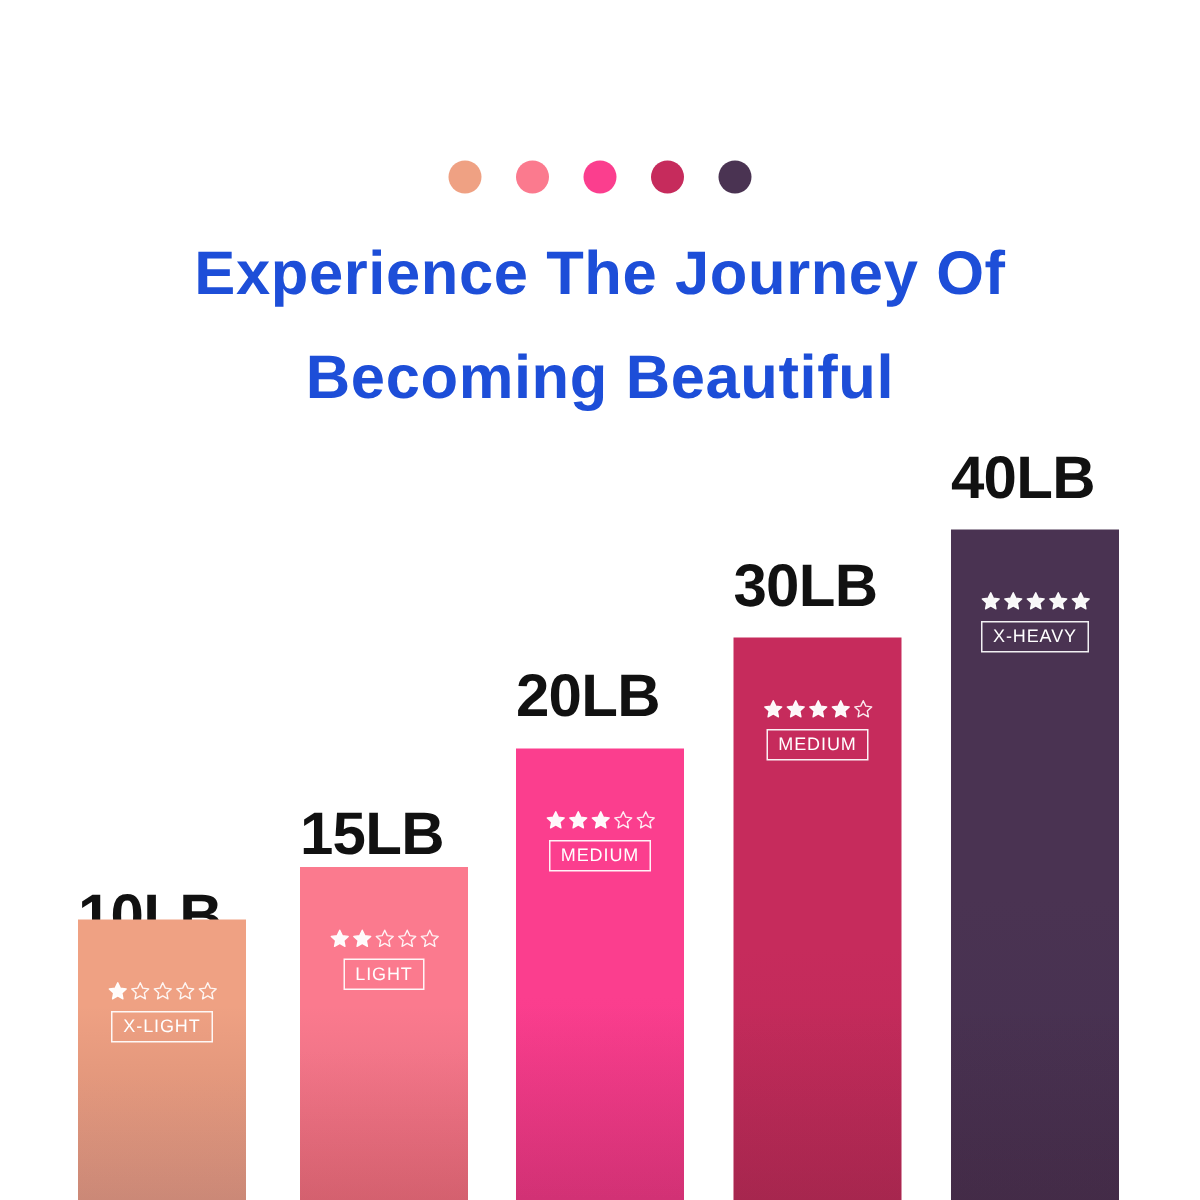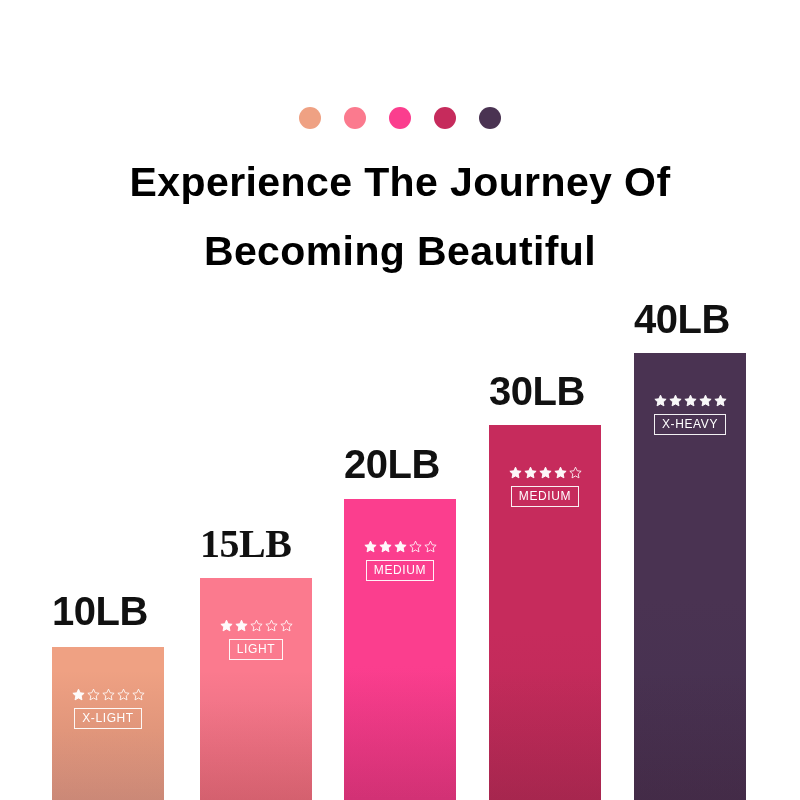--- a/index.html
+++ b/index.html
@@ -40,21 +40,21 @@
     display: block;
   }
 
   
   .headline {
     position: absolute;
     top: 148px;
     left: 0;
     width: 800px;
     text-align: center;
-    color: #000000;
+    color: #1d4ed8;
     font-weight: bold;
     font-size: 41px;
     line-height: 69px;
     letter-spacing: 0.4px;
     font-family: "Liberation Sans", sans-serif;
   }
   .headline-line {
     display: block;
     white-space: nowrap;
   }
@@ -142,21 +142,21 @@
     </div>
 
   <div class="headline">
     <span class="headline-line">Experience The Journey Of</span>
     <span class="headline-line">Becoming Beautiful</span>
   </div>
 
   <div class="chart">
       <div class="bar-group" style="left: 52px; width: 112px; height: 209px;">
         <div class="bar-weight" style="top: 0px;">10LB</div>
-        <div class="bar" style="height: 153px; background: linear-gradient(rgb(239, 161, 131) 0%, rgb(239, 161, 131) 55%, rgb(232, 160, 137) 100%); text-align: right;">
+        <div class="bar" style="height: 187px; background: linear-gradient(rgb(239, 161, 131) 0%, rgb(239, 161, 131) 55%, rgb(232, 160, 137) 100%); text-align: right;">
           <div class="bar-shade"></div>
           <div class="bar-inner">
             <div class="stars">
               <svg class="star" viewBox="0 0 24 23" xmlns="http://www.w3.org/2000/svg">
                 <polygon points="12,1.6 15.1,8.3 22.4,9.2 17,14.2 18.4,21.4 12,17.9 5.6,21.4 7,14.2 1.6,9.2 8.9,8.3" fill="rgba(255,255,255,0.96)" stroke="rgba(255,255,255,0.96)" stroke-width="1.7" stroke-linejoin="round"></polygon>
               </svg>
               <svg class="star" viewBox="0 0 24 23" xmlns="http://www.w3.org/2000/svg">
                 <polygon points="12,1.6 15.1,8.3 22.4,9.2 17,14.2 18.4,21.4 12,17.9 5.6,21.4 7,14.2 1.6,9.2 8.9,8.3" fill="none" stroke="rgba(255,255,255,0.9)" stroke-width="1.7" stroke-linejoin="round"></polygon>
               </svg>
               <svg class="star" viewBox="0 0 24 23" xmlns="http://www.w3.org/2000/svg">
@@ -167,21 +167,21 @@
               </svg>
               <svg class="star" viewBox="0 0 24 23" xmlns="http://www.w3.org/2000/svg">
                 <polygon points="12,1.6 15.1,8.3 22.4,9.2 17,14.2 18.4,21.4 12,17.9 5.6,21.4 7,14.2 1.6,9.2 8.9,8.3" fill="none" stroke="rgba(255,255,255,0.9)" stroke-width="1.7" stroke-linejoin="round"></polygon>
               </svg>
             </div>
             <div class="badge">X-LIGHT</div>
           </div>
         </div>
       </div>
       <div class="bar-group" style="left: 200px; width: 112px; height: 276px;">
-        <div class="bar-weight" style="top: 0px; font-family: Liberation Serif, serif;">15LB</div>
+        <div class="bar-weight" style="top: 12px;">15LB</div>
         <div class="bar" style="height: 222px; background: linear-gradient(rgb(251, 122, 142) 0%, rgb(251, 122, 142) 55%, rgb(243, 112, 127) 100%);">
           <div class="bar-shade"></div>
           <div class="bar-inner">
             <div class="stars">
               <svg class="star" viewBox="0 0 24 23" xmlns="http://www.w3.org/2000/svg">
                 <polygon points="12,1.6 15.1,8.3 22.4,9.2 17,14.2 18.4,21.4 12,17.9 5.6,21.4 7,14.2 1.6,9.2 8.9,8.3" fill="rgba(255,255,255,0.96)" stroke="rgba(255,255,255,0.96)" stroke-width="1.7" stroke-linejoin="round"></polygon>
               </svg>
               <svg class="star" viewBox="0 0 24 23" xmlns="http://www.w3.org/2000/svg">
                 <polygon points="12,1.6 15.1,8.3 22.4,9.2 17,14.2 18.4,21.4 12,17.9 5.6,21.4 7,14.2 1.6,9.2 8.9,8.3" fill="rgba(255,255,255,0.96)" stroke="rgba(255,255,255,0.96)" stroke-width="1.7" stroke-linejoin="round"></polygon>
               </svg>

